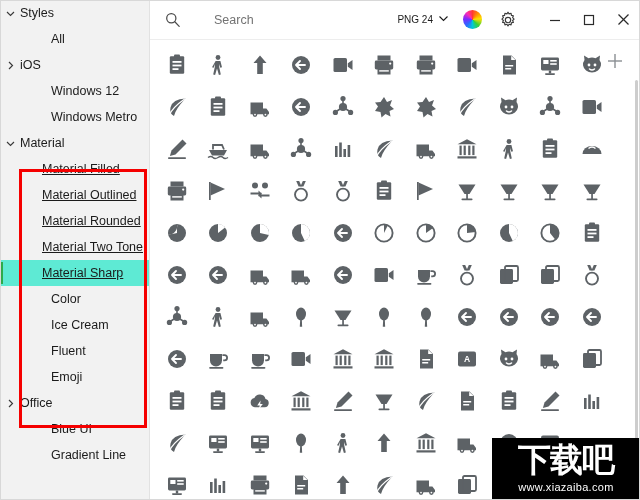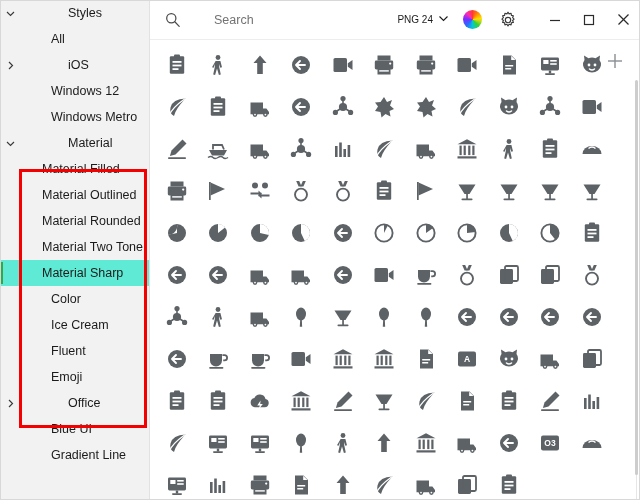--- a/index.html
+++ b/index.html
@@ -27,34 +27,33 @@
     flex:0 0 150px;
   }
   .side-item{
     position:relative;
     height:26px;
     display:flex;align-items:center;
     font-size:12.5px;
     color:#1b1b1b;
     cursor:default;
     white-space:nowrap;
-    gap:48px;
   }
   .side-item .chev{
     width:20px;height:26px;
     display:flex;align-items:center;justify-content:center;
     flex:0 0 20px;
     color:#3a3a3a;
   }
   .side-item .chev svg{display:block;}
   .side-item .lbl{display:block;}
   .side-item.lvl0 .lbl{padding-left:0px;}
   .side-item.lvl1{padding-left:35px;}
   .side-item.lvl1 .lbl{padding-left:16px;}
-  .side-item.lvl2{padding-left:20px;}
+  .side-item.lvl2{padding-left:20px;text-decoration:underline;}
   .side-item.lvl2 .lbl{padding-left:22px;}
   .side-item.selected{background:#5eead4;}
   .side-item.selected .selbar{
     position:absolute;left:0;top:2px;
     width:3px;height:22px;background:#2eaa4a;
   }
   
   #red-box{
     position:absolute;
     left:19px;top:169px;width:128px;height:259px;
@@ -1449,15 +1448,19 @@
         </svg>
       </div>
 
       <div id="vscroll">
         <div class="track"></div>
         <div class="thumb"></div>
       </div>
     </div>
   </div>
 
+  <div id="watermark">
+    <div id="wm-cn">下载吧</div>
+    <div id="wm-url">www.xiazaiba.com</div>
+  </div>
 
   <div id="edge"></div>
 </div>
 
 </body></html>

